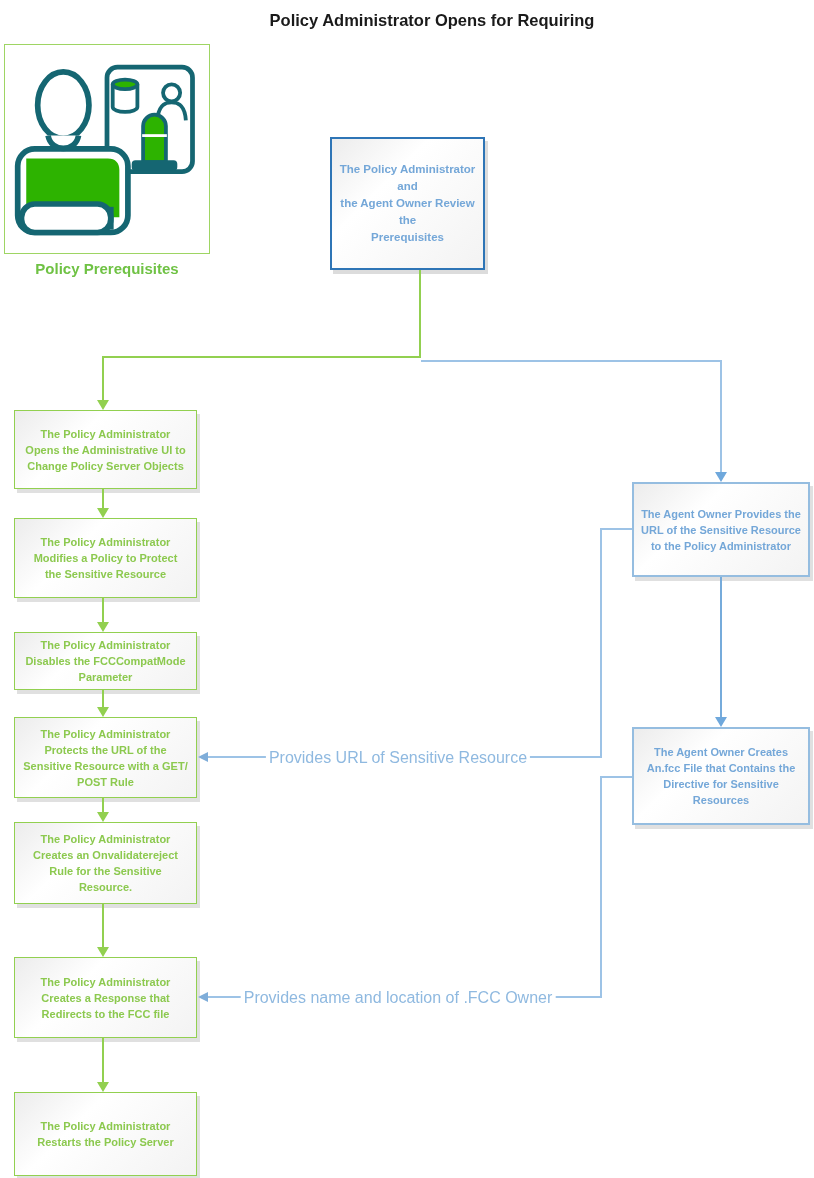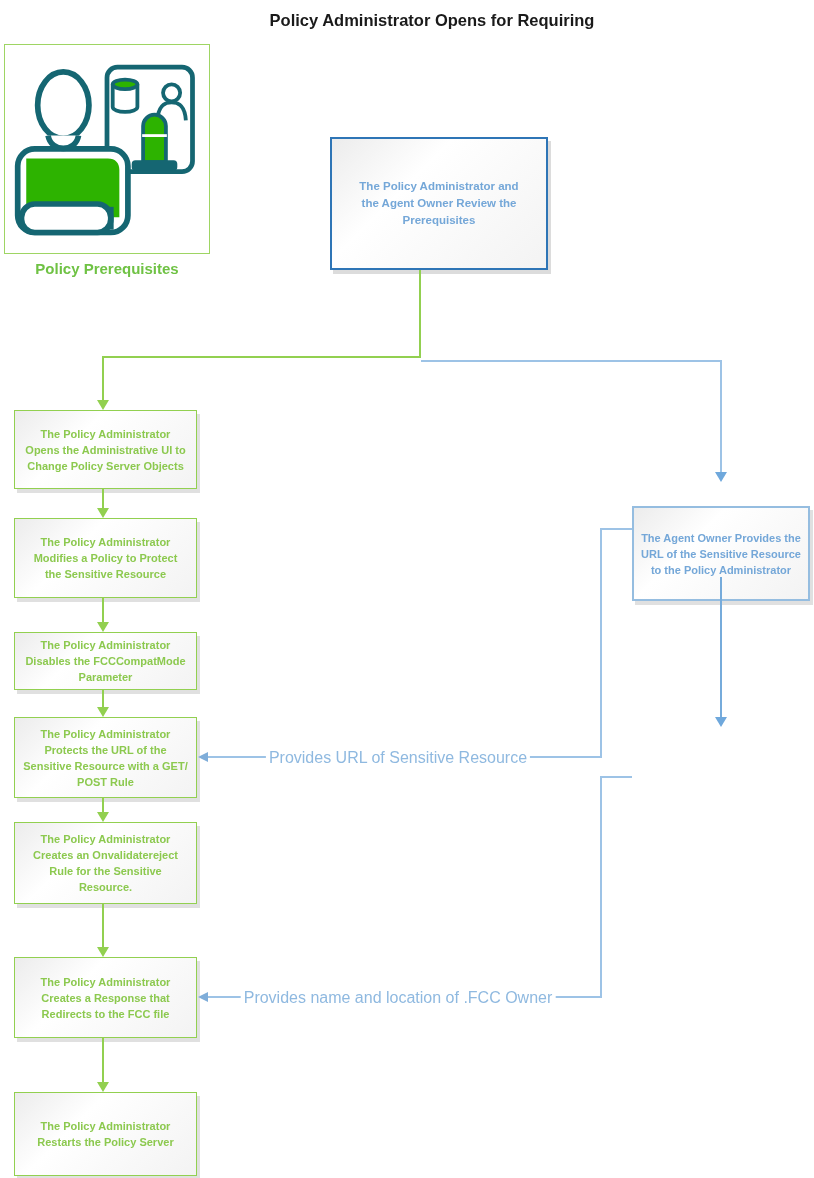--- a/index.html
+++ b/index.html
@@ -34,21 +34,21 @@
     border:1px solid #92d050;color:#8cc94f;
     font-size:11px;line-height:16px;padding:0 4px;
     left:14px;width:183px;
   }
   .box-blue{
     border:2px solid #95bde0;color:#74a7d8;
     font-size:11px;line-height:16px;padding:0 4px;
     left:632px;width:178px;
   }
   .box-start{
-    position:absolute;left:330px;top:137px;width:218px;height:133px;
+    position:absolute;left:330px;top:137px;width:155px;height:133px;
     box-sizing:border-box;border:2px solid #2e75b6;
     background:linear-gradient(135deg,#ececec 0%,#ffffff 35%,#f3f3f3 100%);
     box-shadow:3px 4px 0 #dcdcdc;
     display:flex;align-items:center;justify-content:center;text-align:center;
     font-weight:bold;font-size:11.5px;line-height:17px;color:#74a7d8;
     white-space:pre-line;
   }
   
   .hline,.vline{position:absolute;}
   .hline{height:2px;}
@@ -158,23 +158,27 @@
 
   <div class="vline green-line" style="left:102px;top:798px;height:15px;"></div>
   <div class="arr-down" style="left:97px;top:812px;"></div>
 
   <div class="vline green-line" style="left:102px;top:904px;height:44px;"></div>
   <div class="arr-down" style="left:97px;top:947px;"></div>
 
   <div class="vline green-line" style="left:102px;top:1038px;height:45px;"></div>
   <div class="arr-down" style="left:97px;top:1082px;"></div>
 
-  <div class="fbox box-blue" style="top:482px;height:95px;margin-top:24px;">The Agent Owner Provides the
+  <div class="fbox box-blue" style="top:482px;height:95px;">The Agent Owner Provides the
 URL of the Sensitive Resource
 to the Policy Administrator</div>
+  <div class="fbox box-blue" style="top:727px;height:98px;">The Agent Owner Creates
+An.fcc File that Contains the
+Directive for Sensitive
+Resources</div>
 
   <div class="vline blue-mid" style="left:720px;top:577px;height:141px;"></div>
   <div class="arr-down arr-down-blue" style="left:715px;top:717px;"></div>
 
   <div class="hline blue-light" style="left:601px;top:528px;width:31px;"></div>
   <div class="vline blue-light" style="left:600px;top:528px;height:230px;"></div>
   <div class="hline blue-light" style="left:208px;top:756px;width:393px;"></div>
   <div class="arr-left" style="left:198px;top:752px;"></div>
   <div class="conn-label" style="left:398px;top:749px;">Provides URL of Sensitive Resource</div>
 

